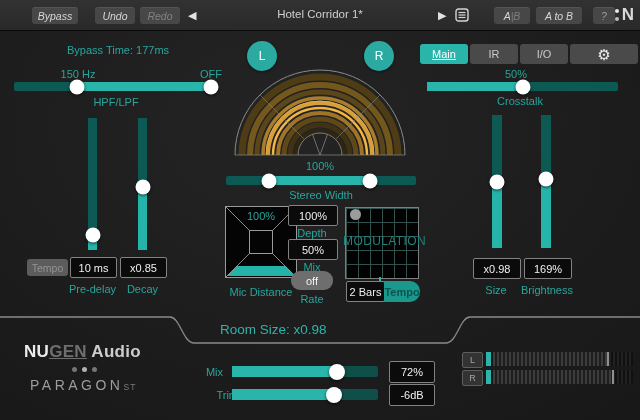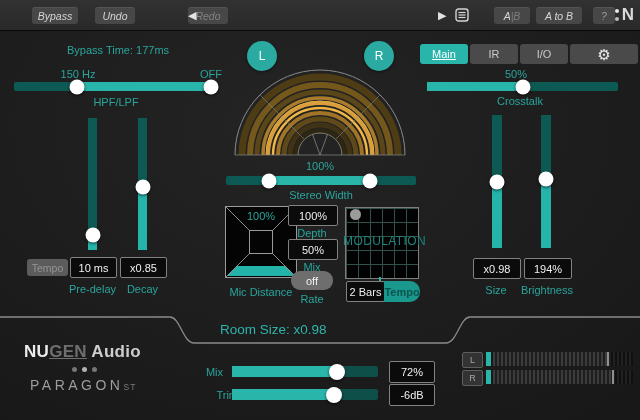--- a/index.html
+++ b/index.html
@@ -102,22 +102,23 @@
   .listicon svg, .gearglyph{display:block;}
 </style>
 </head>
 <body>
 
 <div class="app">
 
   <div class="abs topbar">
     <div class="tbtn" style="left:32px;width:46px;">Bypass</div>
     <div class="tbtn" style="left:95px;width:40px;">Undo</div>
-    <div class="tbtn dim" style="left:140px;width:40px;margin-left:48px;">Redo</div>
+    <div class="tbtn dim" style="left:140px;width:40px;">Redo</div>
     <span class="arrow" style="left:188px;">◀</span>
+    <div class="preset-title">Hotel Corridor 1*</div>
     <span class="arrow" style="left:438px;">▶</span>
     <span class="abs listicon" style="left:455px;top:8px;">
       <svg width="14" height="14" viewBox="0 0 14 14">
           <rect x="1" y="1" width="12" height="12" rx="2.5" fill="none" stroke="#d5d5d5" stroke-width="1.4"></rect>
           <line x1="3.5" y1="4.5" x2="10.5" y2="4.5" stroke="#d5d5d5" stroke-width="1.2"></line>
           <line x1="3.5" y1="7" x2="10.5" y2="7" stroke="#d5d5d5" stroke-width="1.2"></line>
           <line x1="3.5" y1="9.5" x2="10.5" y2="9.5" stroke="#d5d5d5" stroke-width="1.2"></line>
         </svg>
     </span>
     <div class="tbtn" style="left:494px;width:36px;">
@@ -250,21 +251,21 @@
     <div class="track"></div>
     <div class="fill" style="top:50%;"></div>
     <div class="handle" style="top:50%;"></div>
   </div>
   <div class="vslider" style="left:541px;top:115px;height:133px;width:10px;">
     <div class="track"></div>
     <div class="fill" style="top:48%;"></div>
     <div class="handle" style="top:48%;"></div>
   </div>
   <div class="vbox" style="left:473px;top:258px;width:46px;height:19px;">x0.98</div>
-  <div class="vbox" style="left:524px;top:258px;width:46px;height:19px;">194%</div>
+  <div class="vbox" style="left:524px;top:258px;width:46px;height:19px;">169%</div>
   <div class="tlabel" style="left:473px;top:284px;width:46px;">Size</div>
   <div class="tlabel" style="left:513px;top:284px;width:68px;">Brightness</div>
 
   <svg class="abs divider-svg" width="640" height="30" viewBox="0 0 640 30">
     <path d="M0 1 H170 C180 1 183 27 194 27 H446 C457 27 460 1 470 1 H640" fill="none" stroke="#8a8a8a" stroke-width="1.3"></path>
   </svg>
   <div class="roomsize">Room Size: x0.98</div>
 
   <div class="brandline">
     <span class="nu">NU</span><span class="gen">GEN</span><span class="audio"> Audio</span>

